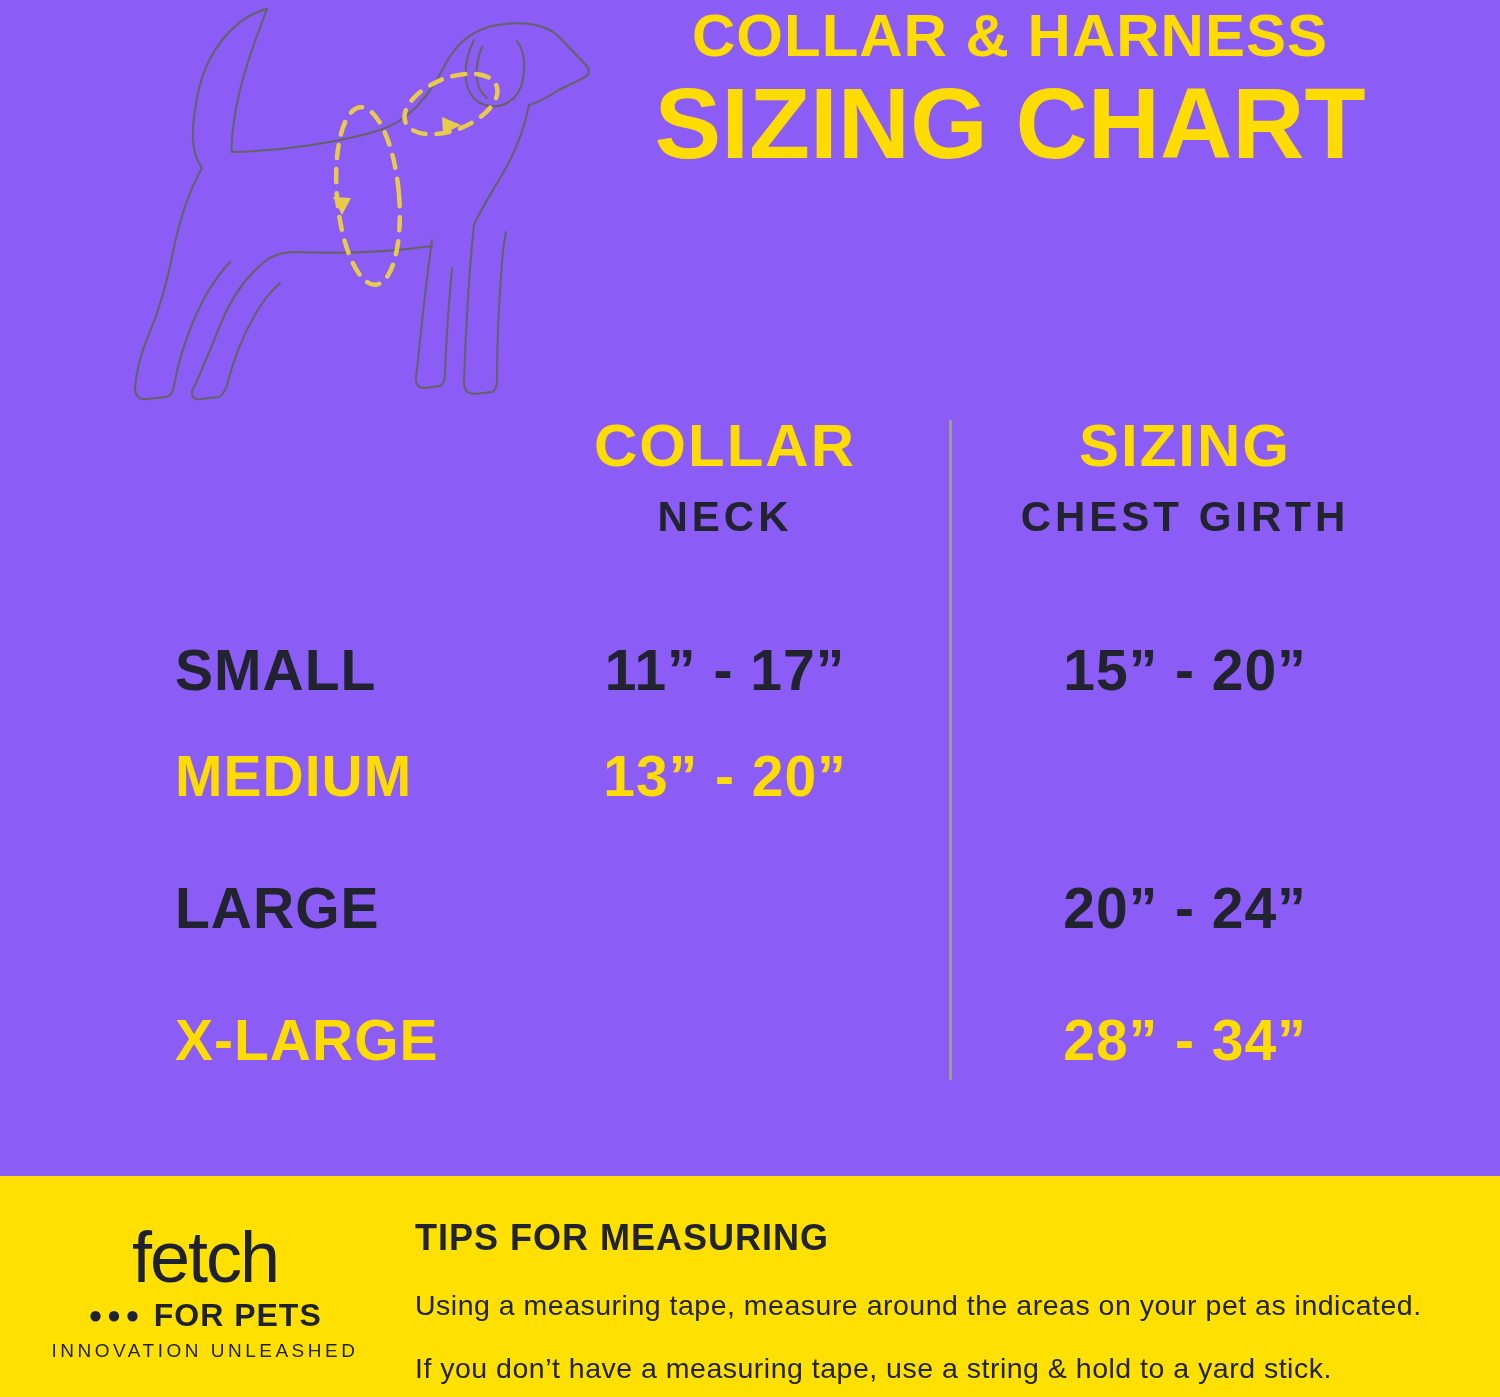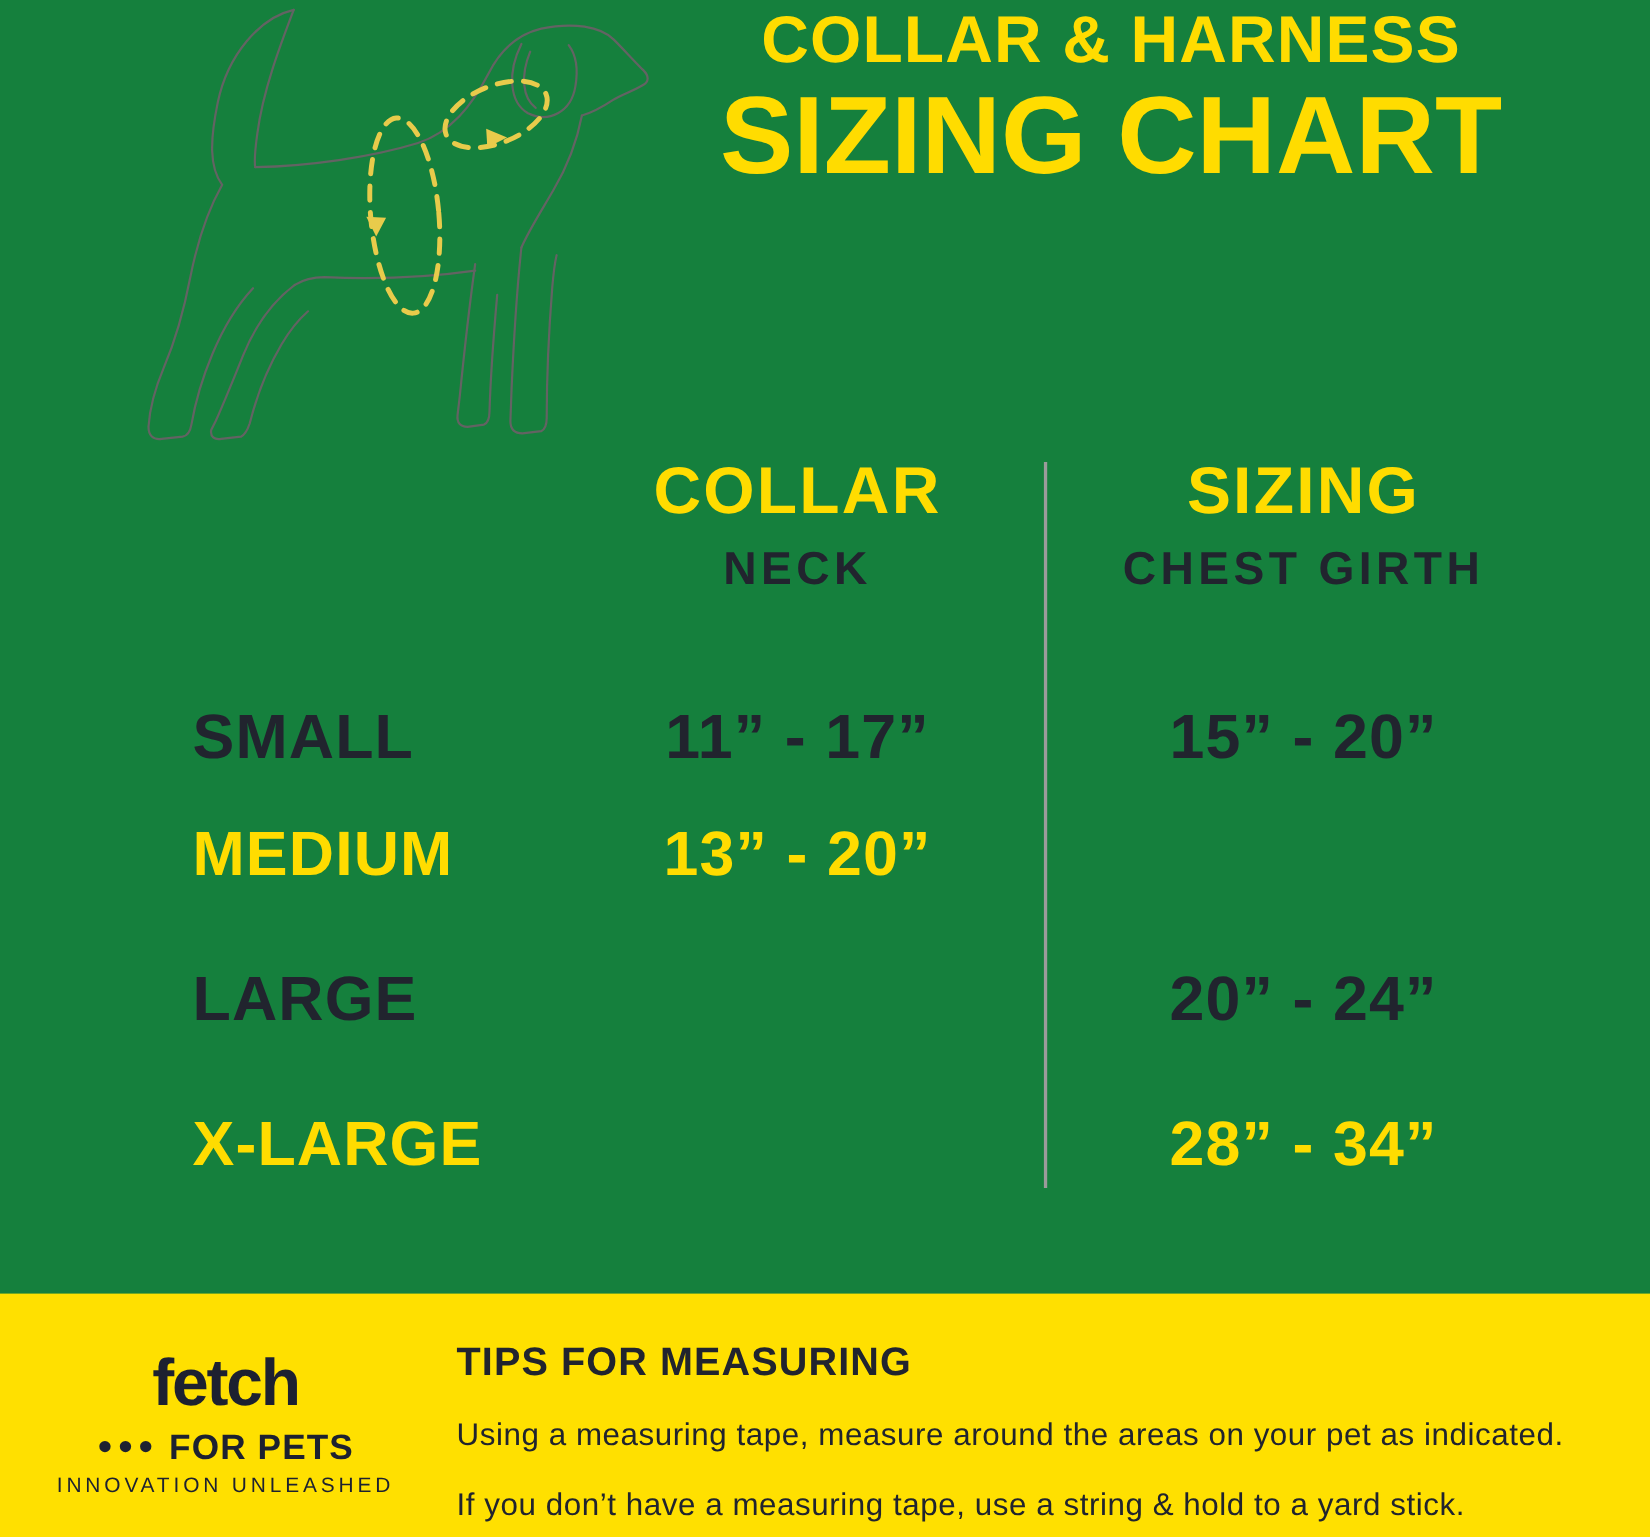--- a/index.html
+++ b/index.html
@@ -1,17 +1,17 @@
 <!DOCTYPE html>
 <html><head>
 <meta charset="utf-8">
 <style>
   html,body{margin:0;padding:0;background:#ffffff;}
   .canvas{
-    position:relative;width:1500px;height:1397px;background:#15803d;overflow:hidden;
+    position:relative;width:1500px;height:1397px;background:#8b5cf6;overflow:hidden;
     font-family:"Liberation Sans", sans-serif;color:#21242E;
   }
   
   .dog-svg{position:absolute;left:80px;top:0px;width:555px;height:420px;}
   .dog-line{fill:none;stroke:#636363;stroke-width:2;stroke-linecap:round;stroke-linejoin:round;}
   .dash-line{fill:none;stroke:#E8CB4B;stroke-width:4.5;stroke-dasharray:13 11;stroke-linecap:round;}
   .dash-arrow{fill:#E8CB4B;stroke:none;}
   
   .header{position:absolute;left:640px;top:0px;width:740px;text-align:center;}
   .title-small{margin-top:4px;font-size:60px;line-height:64px;font-weight:800;color:#FFDC00;letter-spacing:1px;}
@@ -27,21 +27,21 @@
   .row{position:absolute;left:0;width:1500px;height:62px;}
   .row .cell{position:absolute;font-size:57px;line-height:60px;font-weight:700;letter-spacing:1px;color:#21242E;white-space:nowrap;}
   .row.highlight .cell{color:#FFDC00;}
   .cell.size{left:175px;}
   .cell.collar-val{left:495px;width:460px;text-align:center;}
   .cell.harness-val{left:955px;width:460px;text-align:center;}
   .r0{top:640px;} .r1{top:746px;} .r2{top:878px;padding-left:22px;} .r3{top:1010px;}
   
   .footer-band{position:absolute;left:0;top:1176px;width:1500px;height:221px;background:#FFE000;}
   .logo{position:absolute;left:50px;top:1212px;width:310px;text-align:center;color:#1D2130;}
-  .logo-word{font-size:60px;line-height:90px;font-weight:700;letter-spacing:-2px;}
+  .logo-word{font-size:72px;line-height:90px;font-weight:400;letter-spacing:-2px;}
   .logo-sub{margin-top:-4px;font-size:32px;line-height:34px;font-weight:800;letter-spacing:1px;display:flex;align-items:center;justify-content:center;gap:10px;}
   .logo-dots{font-size:24px;letter-spacing:4px;line-height:34px;}
   .logo-tag{margin-top:8px;font-size:19px;line-height:22px;font-weight:400;letter-spacing:3.5px;}
   .tips{position:absolute;left:415px;top:1218px;width:1040px;color:#21242E;}
   .tips-title{font-size:36px;line-height:40px;font-weight:700;letter-spacing:1px;}
   .tips-line{margin-top:31px;font-size:28.5px;line-height:32px;font-weight:400;letter-spacing:0.5px;white-space:nowrap;}
 </style>
 </head>
 <body>
 

